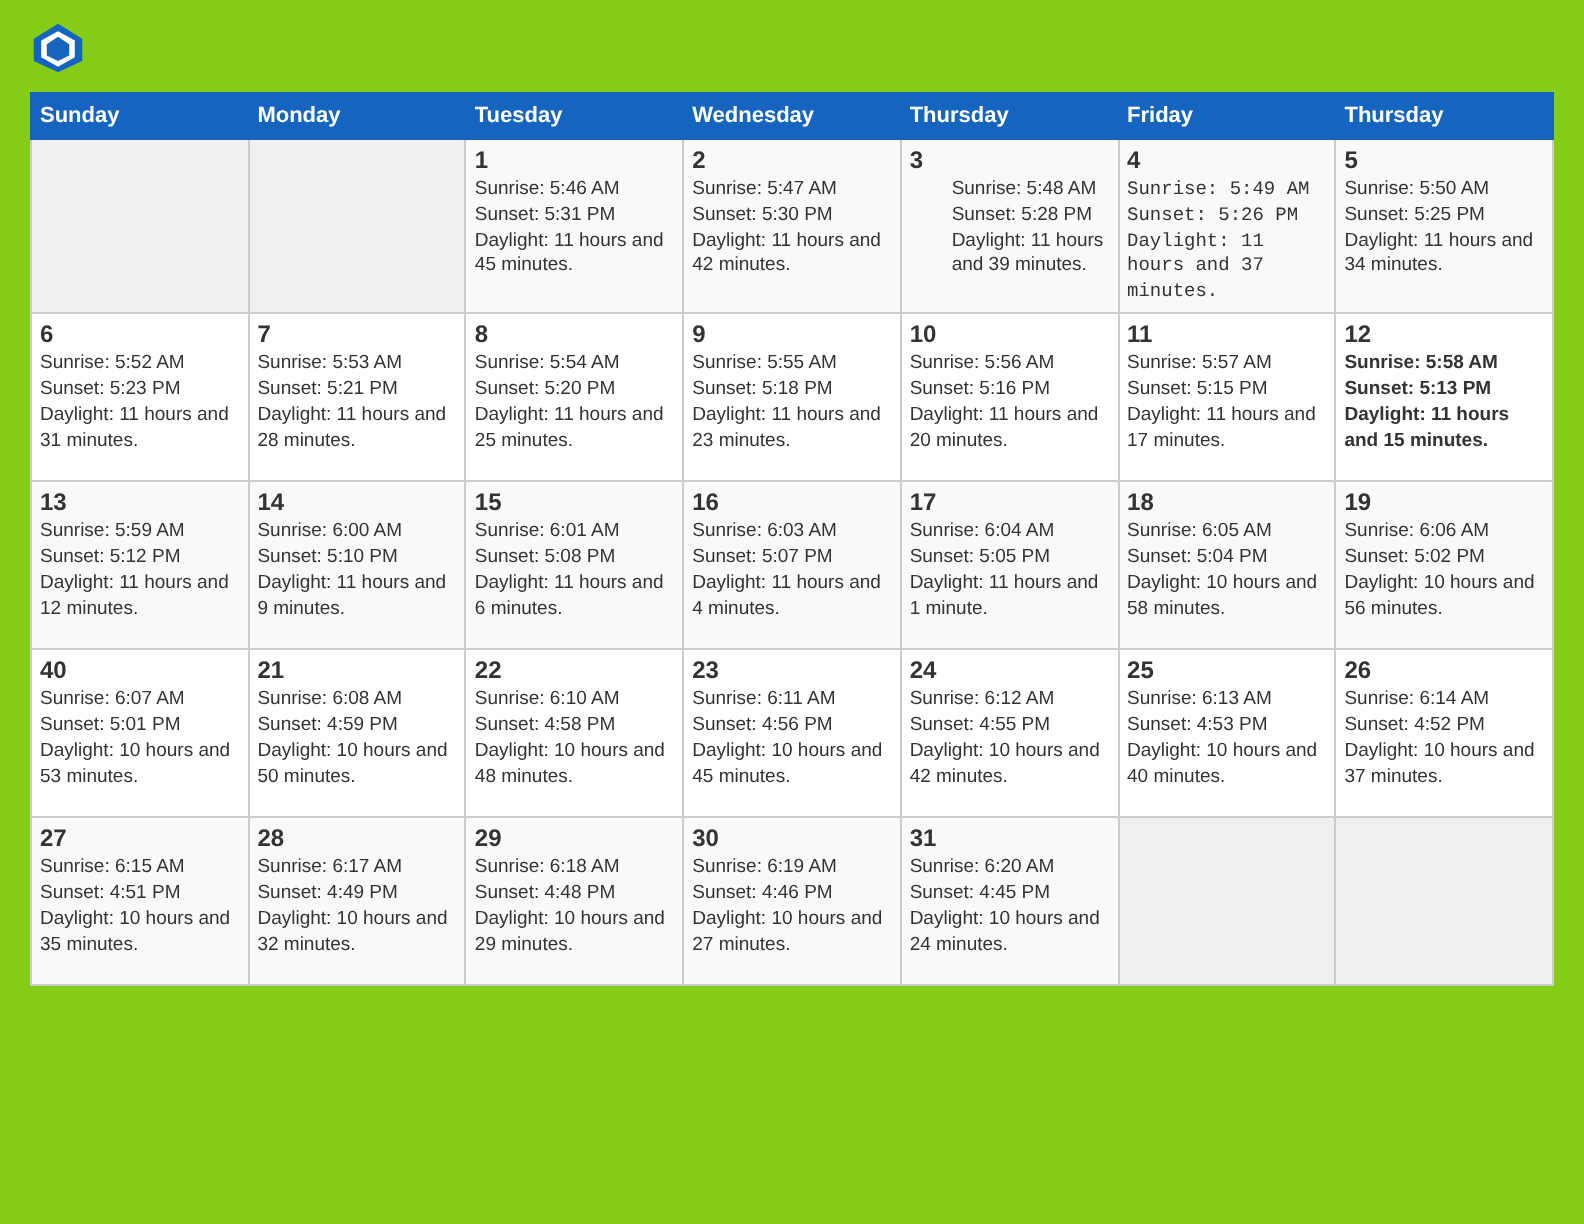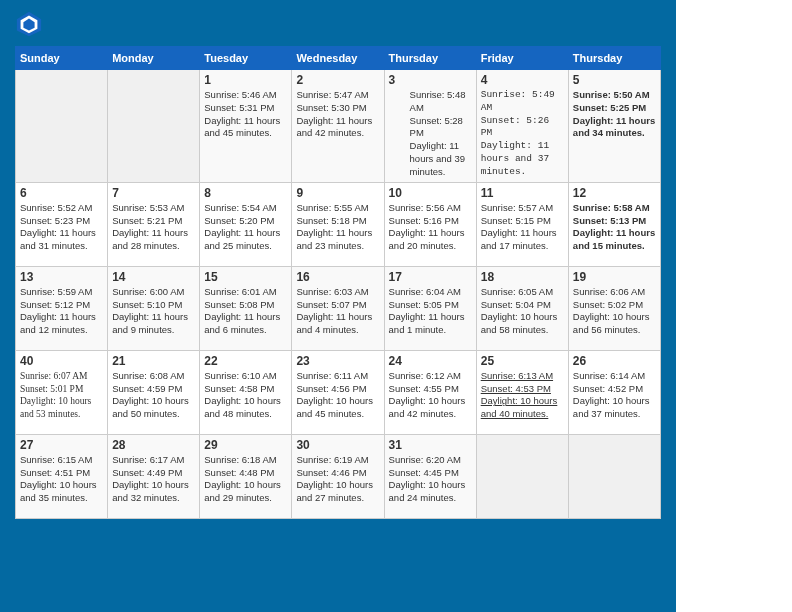--- a/index.html
+++ b/index.html
@@ -4,23 +4,23 @@
   <style>
     * { box-sizing: border-box; margin: 0; padding: 0; }
     body {
       font-family: Arial, sans-serif;
       background: #fff;
       width: 792px;
       height: 612px;
       overflow: hidden;
     }
     .page {
-      width: 676px;
+      width: 792px;
       min-height: 612px;
-      background: #0369a1;
+      background: #84cc16;
       padding: 10px 15px;
     }
     .header {
       display: flex;
       justify-content: space-between;
       align-items: flex-start;
       margin-bottom: 8px;
     }
     .logo {
       display: flex;
@@ -144,21 +144,21 @@
 Daylight: 11 hours and 39 minutes.</div>
           </td>
           <td>
             <div class="day-number">4</div>
             <div class="day-info" style="white-space: pre-line; font-family: Liberation Mono, monospace;">Sunrise: 5:49 AM
 Sunset: 5:26 PM
 Daylight: 11 hours and 37 minutes.</div>
           </td>
           <td>
             <div class="day-number">5</div>
-            <div class="day-info" style="white-space: pre-line; font-weight: bold;">Sunrise: 5:50 AM
+            <div class="day-info" style="white-space: pre-line;">Sunrise: 5:50 AM
 Sunset: 5:25 PM
 Daylight: 11 hours and 34 minutes.</div>
           </td>
         </tr>
         <tr>
           <td>
             <div class="day-number">6</div>
             <div class="day-info" style="white-space: pre-line;">Sunrise: 5:52 AM
 Sunset: 5:23 PM
 Daylight: 11 hours and 31 minutes.</div>
@@ -240,21 +240,21 @@
           <td>
             <div class="day-number">19</div>
             <div class="day-info" style="white-space: pre-line;">Sunrise: 6:06 AM
 Sunset: 5:02 PM
 Daylight: 10 hours and 56 minutes.</div>
           </td>
         </tr>
         <tr>
           <td>
             <div class="day-number">40</div>
-            <div class="day-info" style="white-space: pre-line; font-family: Liberation Serif, serif;">Sunrise: 6:07 AM
+            <div class="day-info" style="white-space: pre-line;">Sunrise: 6:07 AM
 Sunset: 5:01 PM
 Daylight: 10 hours and 53 minutes.</div>
           </td>
           <td>
             <div class="day-number">21</div>
             <div class="day-info" style="white-space: pre-line;">Sunrise: 6:08 AM
 Sunset: 4:59 PM
 Daylight: 10 hours and 50 minutes.</div>
           </td>
           <td>
@@ -270,21 +270,21 @@
 Daylight: 10 hours and 45 minutes.</div>
           </td>
           <td>
             <div class="day-number">24</div>
             <div class="day-info" style="white-space: pre-line;">Sunrise: 6:12 AM
 Sunset: 4:55 PM
 Daylight: 10 hours and 42 minutes.</div>
           </td>
           <td>
             <div class="day-number">25</div>
-            <div class="day-info" style="white-space: pre-line; text-decoration: underline;">Sunrise: 6:13 AM
+            <div class="day-info" style="white-space: pre-line;">Sunrise: 6:13 AM
 Sunset: 4:53 PM
 Daylight: 10 hours and 40 minutes.</div>
           </td>
           <td>
             <div class="day-number">26</div>
             <div class="day-info" style="white-space: pre-line;">Sunrise: 6:14 AM
 Sunset: 4:52 PM
 Daylight: 10 hours and 37 minutes.</div>
           </td>
         </tr>

